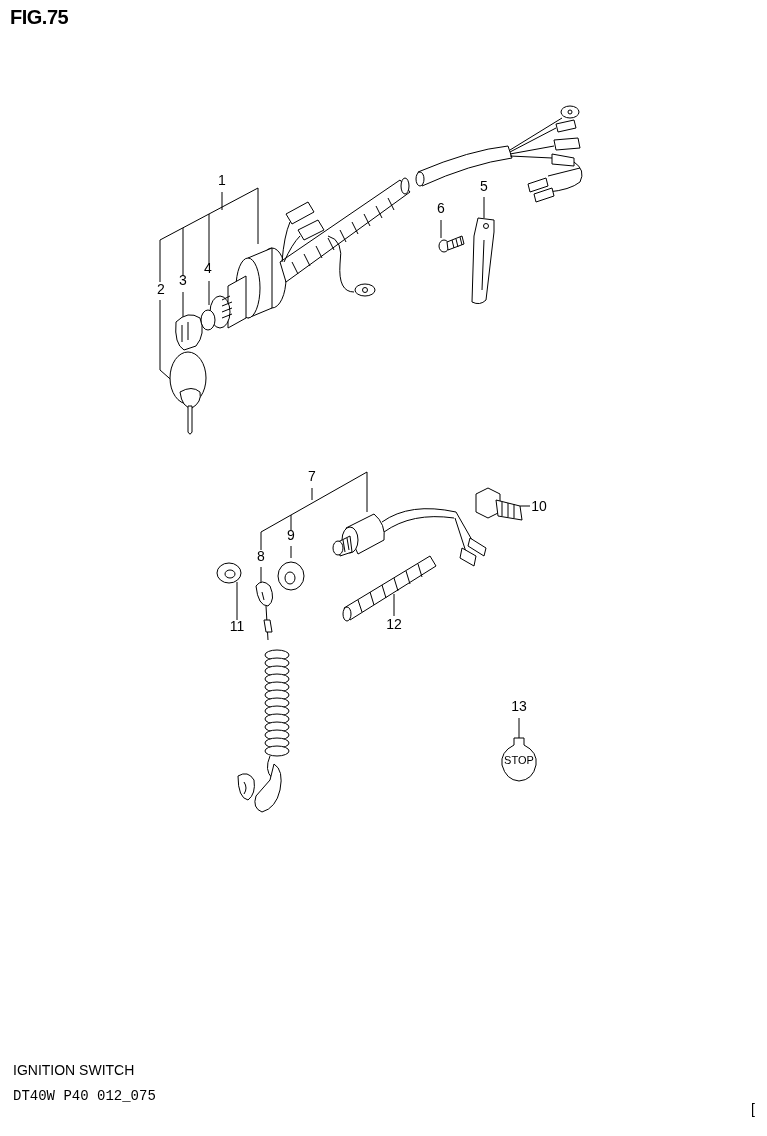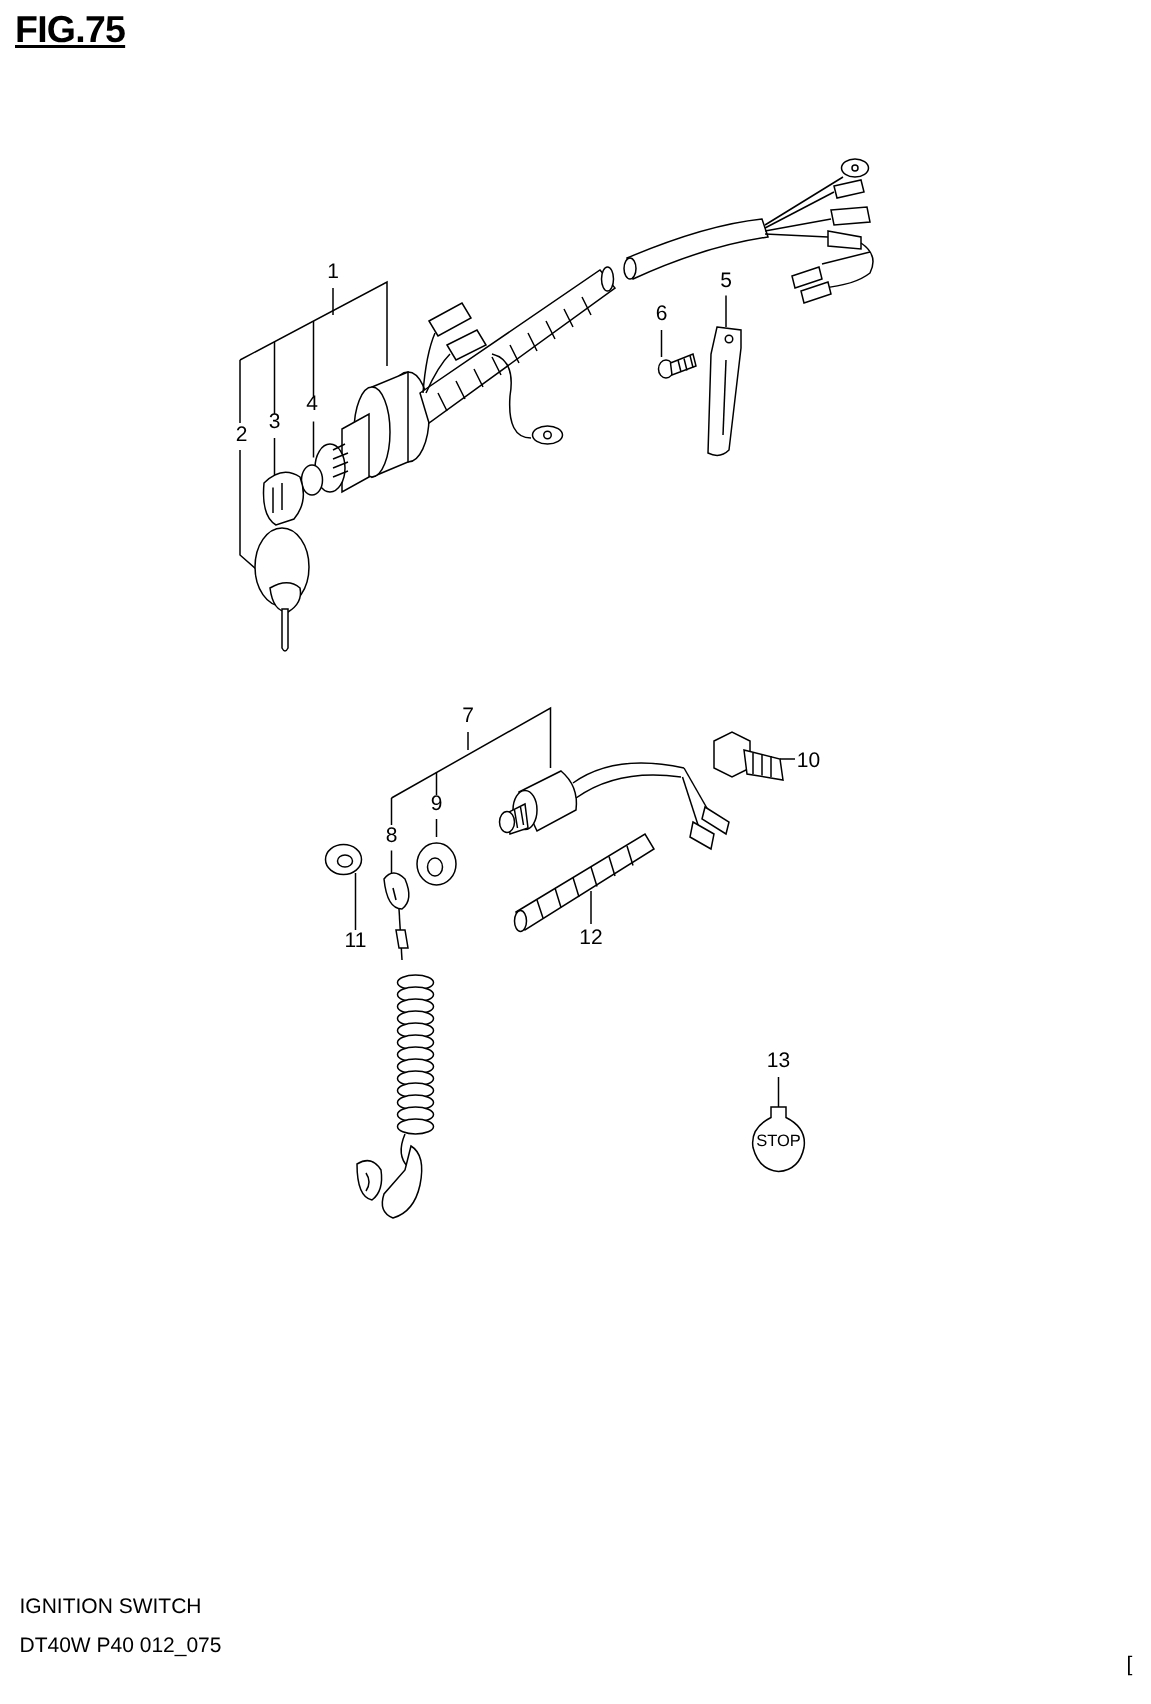--- a/index.html
+++ b/index.html
@@ -1,18 +1,18 @@
 <!DOCTYPE html>
 <html><head>
   <meta charset="utf-8">
   <style>
     html, body { margin: 0; padding: 0; background: #ffffff; }
     body { width: 767px; height: 1136px; position: relative; overflow: hidden; font-family: "Liberation Sans", sans-serif; color: #000; }
-    .fig-title { position: absolute; left: 10px; top: 6px; font-size: 25px; font-weight: bold; letter-spacing: -0.5px; text-decoration: underline; }
-    .footer-code { position: absolute; left: 13px; top: 1088px; font-size: 14px; }
+    .fig-title { position: absolute; left: 10px; top: 6px; font-size: 20px; font-weight: bold; letter-spacing: -0.5px; }
+    .footer-code { position: absolute; left: 13px; top: 1088px; font-size: 14px; font-family: Liberation Mono, monospace; }
     .footer-name { position: absolute; left: 13px; top: 1062px; font-size: 14px; }
     .footer-bracket { position: absolute; left: 751px; top: 1101px; font-size: 14px; }
     svg.diagram { position: absolute; left: 0; top: 0; }
     svg.diagram text { font-family: "Liberation Sans", sans-serif; font-size: 14px; fill: #000; }
     .ln { stroke: #000; stroke-width: 1; fill: none; }
     .part { stroke: #000; stroke-width: 1; fill: #fff; }
   </style>
 </head>
 <body>
 

